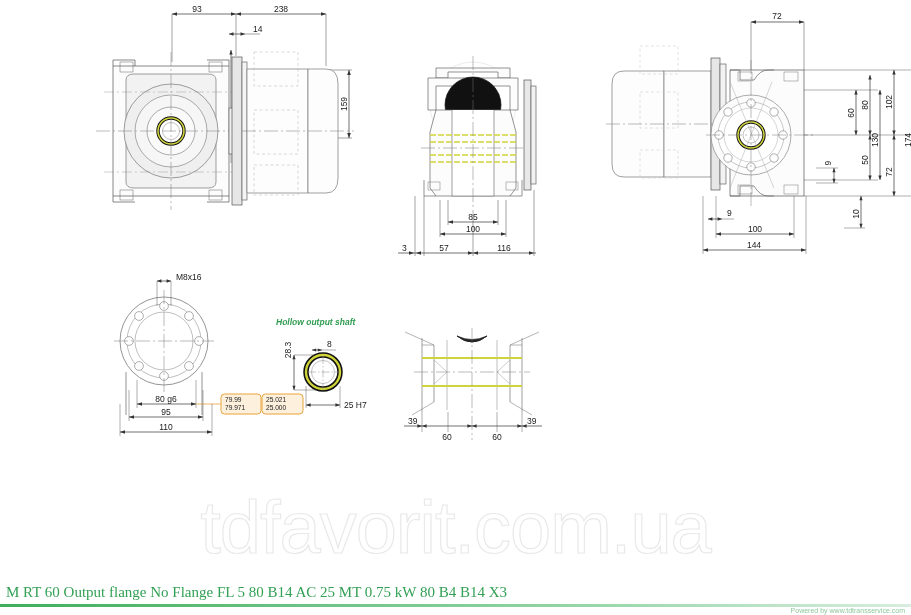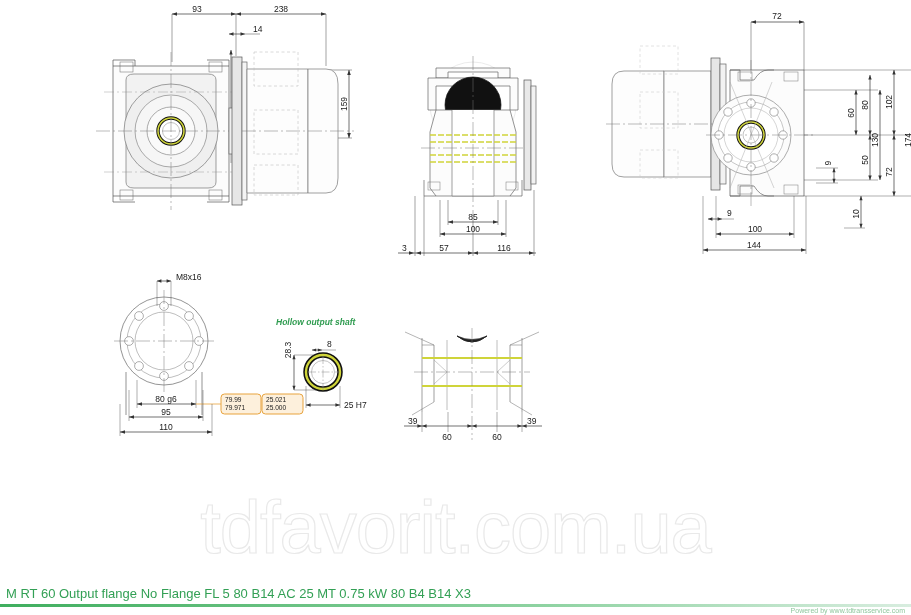--- a/index.html
+++ b/index.html
@@ -5,22 +5,22 @@
   html,body{margin:0;padding:0;background:#ffffff;}
   body{width:911px;height:615px;position:relative;overflow:hidden;
        font-family:"Liberation Sans",sans-serif;}
   #sheet{position:absolute;left:16px;top:0;width:911px;height:516px;}
   svg{display:block;}
   .dimtxt{font-family:"Liberation Sans",sans-serif;font-size:8.5px;fill:#1a1a1a;}
   .tol{font-family:"Liberation Sans",sans-serif;font-size:6.6px;fill:#222;}
   .hdr{font-family:"Liberation Sans",sans-serif;font-size:8.5px;font-style:italic;
        font-weight:bold;fill:#2e9b4f;}
   .title-bar{position:absolute;left:0;bottom:0;width:911px;height:30px;}
-  .title-text{position:absolute;left:6px;bottom:14px;font-size:13px;color:#33a055;
-       font-family:Liberation Sans, sans-serif;white-space:nowrap;}
+  .title-text{position:absolute;left:6px;bottom:14px;font-size:15px;color:#33a055;
+       font-family:Liberation Serif, serif;white-space:nowrap;}
   .foot-text{position:absolute;right:6px;bottom:1px;font-size:7px;color:#8fc79d;
        font-family:"Liberation Sans",sans-serif;white-space:nowrap;}
   .green-rule{position:absolute;left:0;bottom:8px;width:911px;height:3px;
        background:linear-gradient(to right,#3fae5e 0%,#8fd3a2 60%,#d8eddf 100%);}
   .watermark{position:absolute;left:0;top:480px;width:911px;height:95px;
        display:flex;align-items:center;justify-content:center;pointer-events:none;}
   .watermark span{font-family:"Liberation Sans",sans-serif;font-size:74px;
        font-weight:400;color:transparent;-webkit-text-stroke:1.2px #e9e9e9;
        letter-spacing:-1px;}
 </style>

